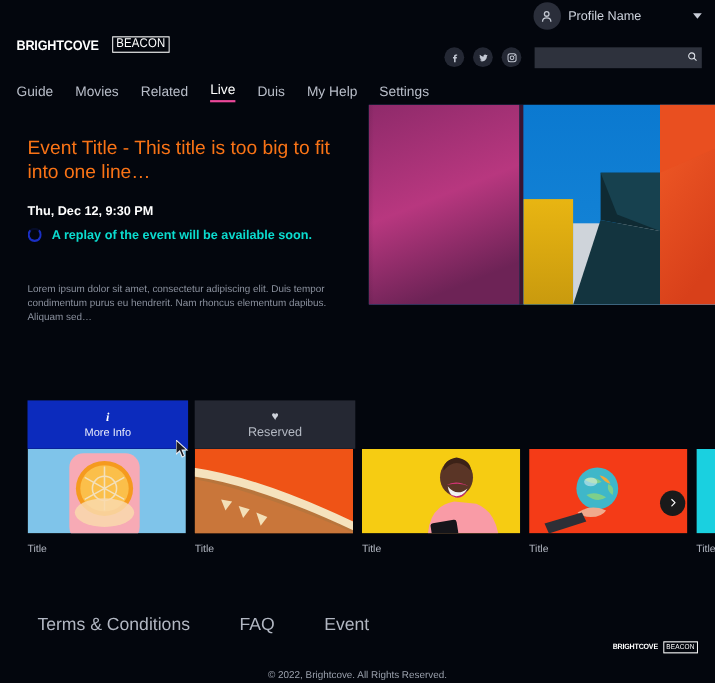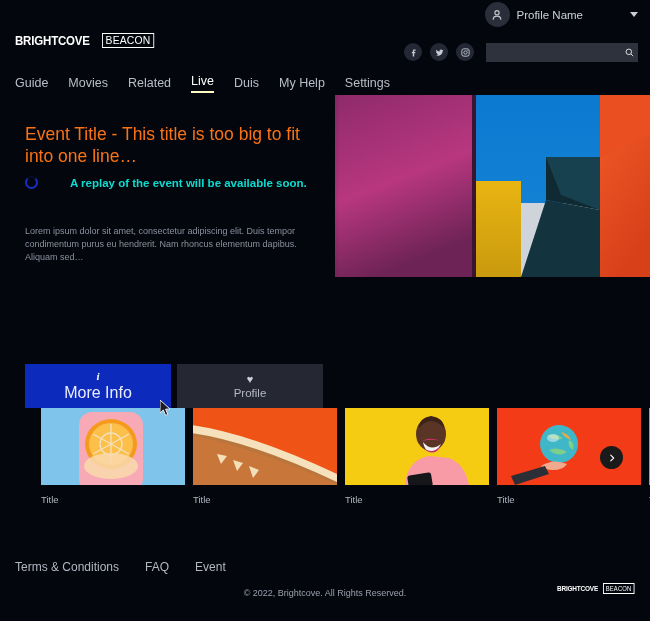--- a/index.html
+++ b/index.html
@@ -45,21 +45,21 @@
   }
   .searchbar input {
     flex: 1; background: transparent; border: 0; outline: 0;
     color: #dfe3ea; font-size: 10px; font-family: "Liberation Sans", sans-serif;
   }
   .searchbar input::placeholder { color: #7b8191; }
 
   
   .nav { position: absolute; left: 15px; top: 74px; display: flex; gap: 20px; align-items: flex-end; }
   .nav-item { color: #b9bec9; font-size: 12.5px; padding-bottom: 3px; cursor: pointer; white-space: nowrap; }
-  .nav-item.active { color: #ffffff; border-bottom: 2px solid #fef9c3; }
+  .nav-item.active { color: #ffffff; border-bottom: 2px solid #ec4899; }
 
   
   .hero { position: relative; height: 282px; }
   .hero-img {
     position: absolute; left: 335px; top: 0; width: 315px; height: 182px;
     overflow: hidden; background: #0b0b12;
   }
   .hero-gradient {
     position: absolute; left: 0; top: 0; width: 340px; height: 182px;
     background: linear-gradient(to right, #03060d 0%, #03060d 72%, rgba(3,6,13,0.75) 88%, rgba(3,6,13,0) 100%);
@@ -67,61 +67,61 @@
   }
   .hero-body { position: absolute; left: 25px; top: 28px; width: 300px; z-index: 4; }
   .event-title { color: #f97316; font-size: 17.5px; line-height: 22px; font-weight: 400; }
   .event-date { color: #ffffff; font-size: 11.5px; font-weight: 700; margin-top: 19px; }
   .replay-row { display: flex; align-items: center; gap: 9px; margin-top: 9px; }
   .spinner {
     width: 13px; height: 13px; border-radius: 50%;
     border: 2px solid #1a2fc4; border-top-color: rgba(26,47,196,0.15);
     flex: none;
   }
-  .replay-text { color: #0bdccf; font-size: 11.5px; font-weight: 700; margin-left: 23px; }
+  .replay-text { color: #0bdccf; font-size: 11.5px; font-weight: 700; }
   .event-desc { color: #8b919e; font-size: 9px; line-height: 13px; margin-top: 36px; width: 283px; }
 
   .btn-row { position: absolute; left: 25px; top: 269px; display: flex; gap: 6px; z-index: 4; }
   .btn {
     width: 146px; height: 44px; display: flex; flex-direction: column;
     align-items: center; justify-content: center; gap: 2px; cursor: pointer;
     border: none; font-family: "Liberation Sans", sans-serif;
   }
   .btn-primary { background: #0c2bbd; }
-  .btn-primary .btn-label { color: #e9ecfb; font-size: 16px; }
+  .btn-primary .btn-label { color: #e9ecfb; font-size: 10px; }
   .btn-primary .btn-ic { color: #ffffff; font-size: 11px; font-weight: 700; font-style: italic;
                          font-family: "Liberation Serif", serif; }
   .btn-secondary { background: #252833; }
   .btn-secondary .btn-label { color: #b4b9c3; font-size: 11.5px; }
   .btn-secondary .btn-ic { color: #cfd3db; font-size: 11px; line-height: 11px; }
 
   .cursor { position: absolute; left: 160px; top: 305px; z-index: 20; }
 
   
   .related { position: absolute; left: 0; top: 372px; width: 650px; }
   .related-title { color: #dfe3ea; font-size: 13px; margin-left: 25px; }
   .rail { position: relative; margin-top: 21px; height: 110px; overflow: hidden; }
-  .rail-track { display: flex; gap: 8px; padding-left: 41px; }
+  .rail-track { display: flex; gap: 8px; padding-left: 25px; }
   .card { flex: none; width: 144px; cursor: pointer; }
   .thumb { width: 144px; height: 77px; overflow: hidden; position: relative; background: #111; }
   .card-title { color: #b2b7c2; font-size: 9.5px; margin-top: 9px; }
   .rail-next {
     position: absolute; left: 600px; top: 38px; width: 23px; height: 23px;
     border-radius: 50%; background: #1a1a1a; display: flex; align-items: center;
     justify-content: center; cursor: pointer; z-index: 6;
   }
 
   
   .footer { position: absolute; left: 0; top: 560px; width: 650px; }
   .footer-links { display: flex; gap: 26px; margin-left: 15px; }
-  .footer-link { color: #b2b7c2; font-size: 12px; cursor: pointer; }
+  .footer-link { color: #b2b7c2; font-size: 16px; cursor: pointer; margin-left: 19px; }
   .footer-logo { position: absolute; right: 12px; top: 23px; display: flex; align-items: center; }
   .footer-logo .logo-word { font-size: 7px; }
   .footer-logo .logo-box { font-size: 6.5px; border-width: 1px; line-height: 7px; padding: 1px 2px; }
-  .copyright { text-align: center; color: #9aa0ac; font-size: 9px; margin-top: 14px; }
+  .copyright { text-align: center; color: #9aa0ac; font-size: 9px; margin-top: 30px; }
 </style>
 </head>
 <body>
 
 <div class="page">
 
   <div class="header">
 
     <div class="logo">
       <span class="logo-word">BRIGHTCOVE</span>
@@ -213,35 +213,36 @@
         <polygon points="211,105 265,115 265,182 186,182" fill="#13343f"></polygon>
         <polygon points="211,62 265,62 265,115 226,100" fill="#17414f"></polygon>
         <polygon points="265,0 315,0 315,182 265,182" fill="url(#org)"></polygon>
         <polygon points="265,0 315,0 315,40 265,62" fill="#e94f20"></polygon>
       </svg>
     </div>
     <div class="hero-gradient"></div>
 
     <div class="hero-body">
       <div class="event-title">Event Title - This title is too big to fit into one line…</div>
+      <div class="event-date">Thu, Dec 12, 9:30 PM</div>
       <div class="replay-row">
         <span class="spinner"></span>
         <span class="replay-text">A replay of the event will be available soon.</span>
       </div>
       <div class="event-desc">Lorem ipsum dolor sit amet, consectetur adipiscing elit. Duis tempor condimentum purus eu hendrerit. Nam rhoncus elementum dapibus. Aliquam sed…</div>
     </div>
 
     <div class="btn-row">
       <button class="btn btn-primary">
         <span class="btn-ic">i</span>
         <span class="btn-label">More Info</span>
       </button>
       <button class="btn btn-secondary">
         <span class="btn-ic">♥</span>
-        <span class="btn-label">Profile</span>
+        <span class="btn-label">Reserved</span>
       </button>
     </div>
 
     <span class="cursor">
       <svg width="12" height="17" viewBox="0 0 12 17">
         <polygon points="0,0 0,13 3.3,10 5.6,15.4 7.8,14.4 5.6,9.2 10,9" fill="#1b1b22" stroke="#e9ecf2" stroke-width="1"></polygon>
       </svg>
     </span>
   </div>
 

